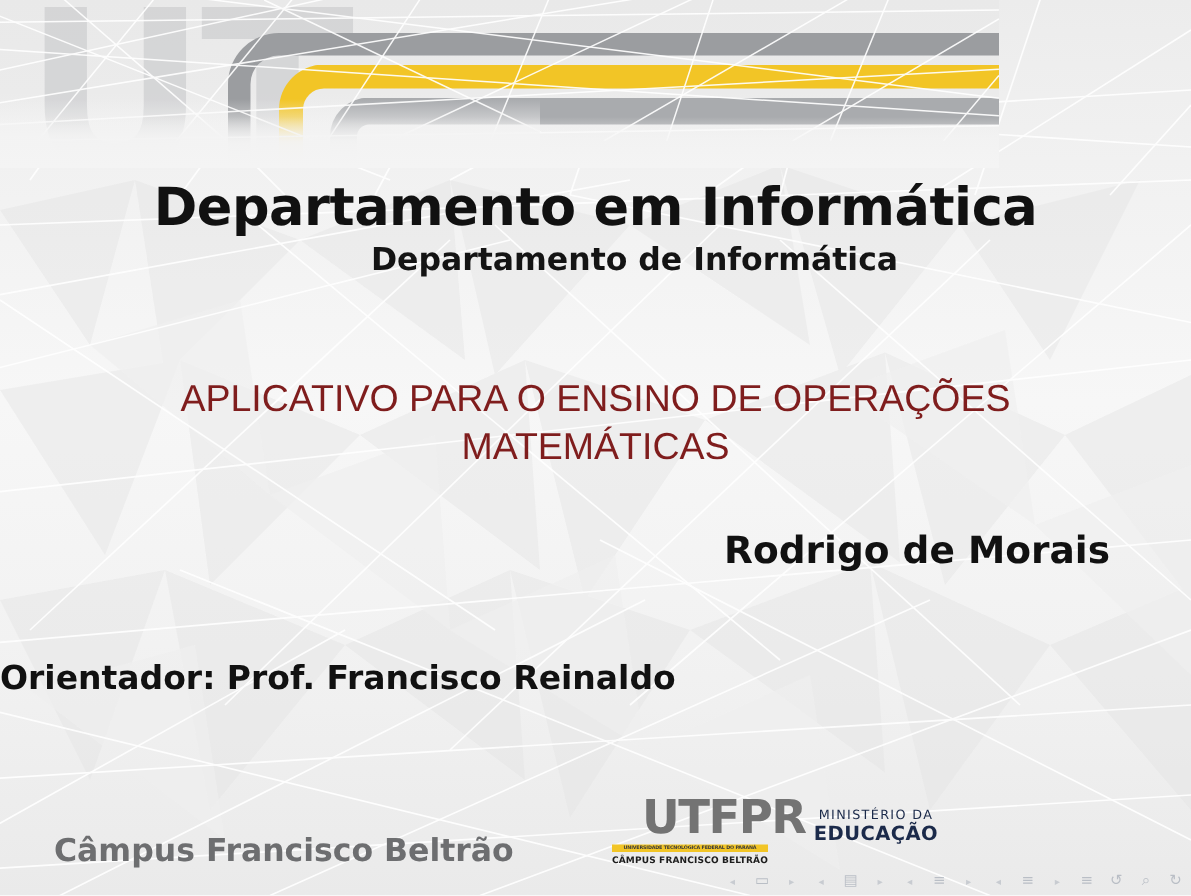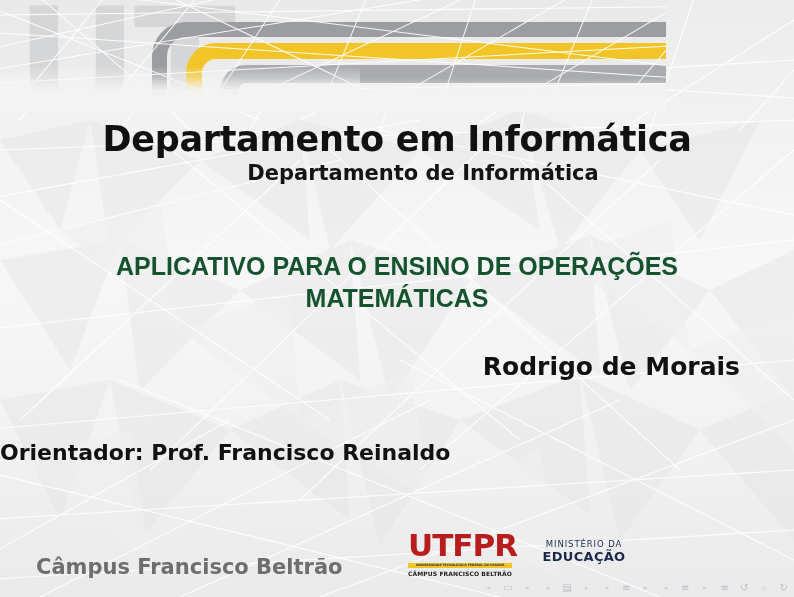--- a/index.html
+++ b/index.html
@@ -142,22 +142,22 @@
     color: #141414;
     padding-left: 26px;
   }
 
   .work-title {
     position: absolute;
     left: 60px; top: 250px;
     width: 674px;
     text-align: center;
     font-size: 25px;
-    font-weight: 700;
-    color: #14532d;
+    font-weight: 400;
+    color: #7f1d1d;
     line-height: 1.28;
     font-family: "Liberation Sans", sans-serif;
   }
 
   .author {
     position: absolute;
     left: 0; top: 352px;
     width: 740px;
     text-align: right;
     font-size: 25px;
@@ -195,24 +195,25 @@
   .logo-utfpr {
     position: absolute;
     left: 0; top: 2px;
     width: 104px;
   }
   .utfpr-mark {
     display: block;
     font-size: 31px;
     font-weight: 700;
     line-height: 1;
-    color: #b91c1c;
+    color: #737373;
     letter-spacing: -1px;
     text-align: center;
     height: 31px;
+    margin-left: 20px;
   }
   .utfpr-rule {
     display: block;
     height: 5px;
     background: #f2c526;
     margin-top: 2px;
     position: relative;
     overflow: hidden;
   }
   .utfpr-rule span {

